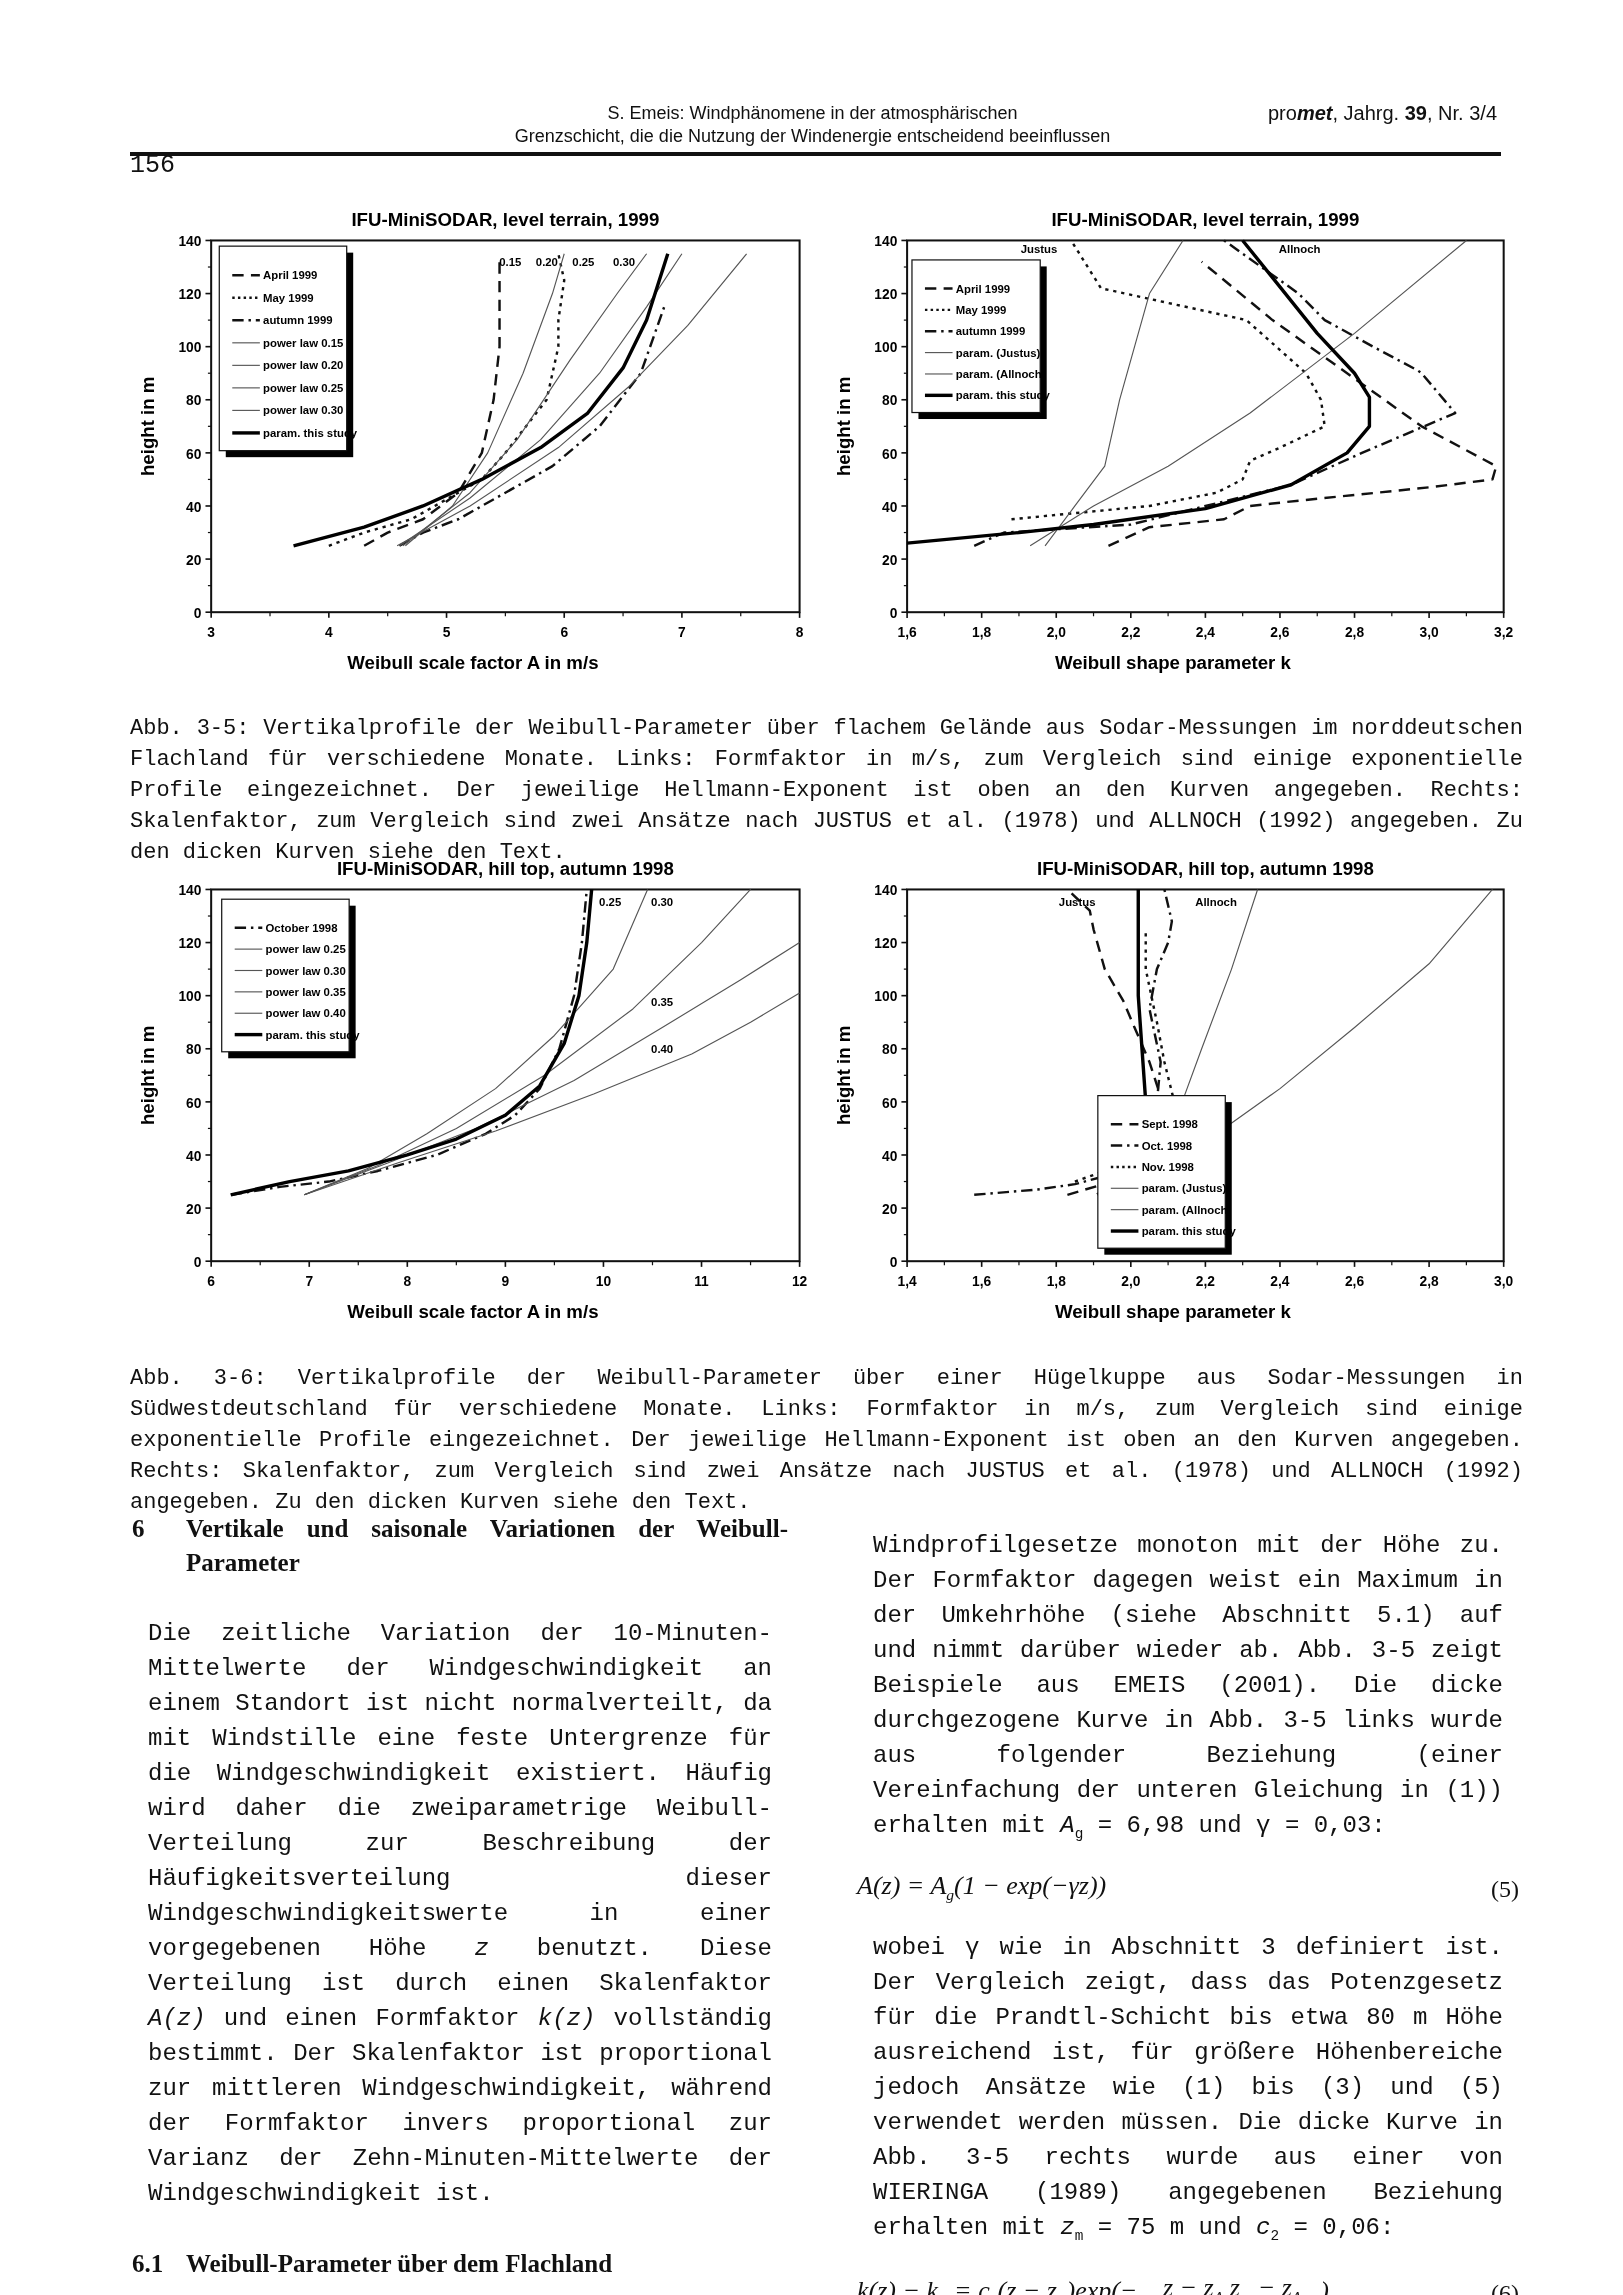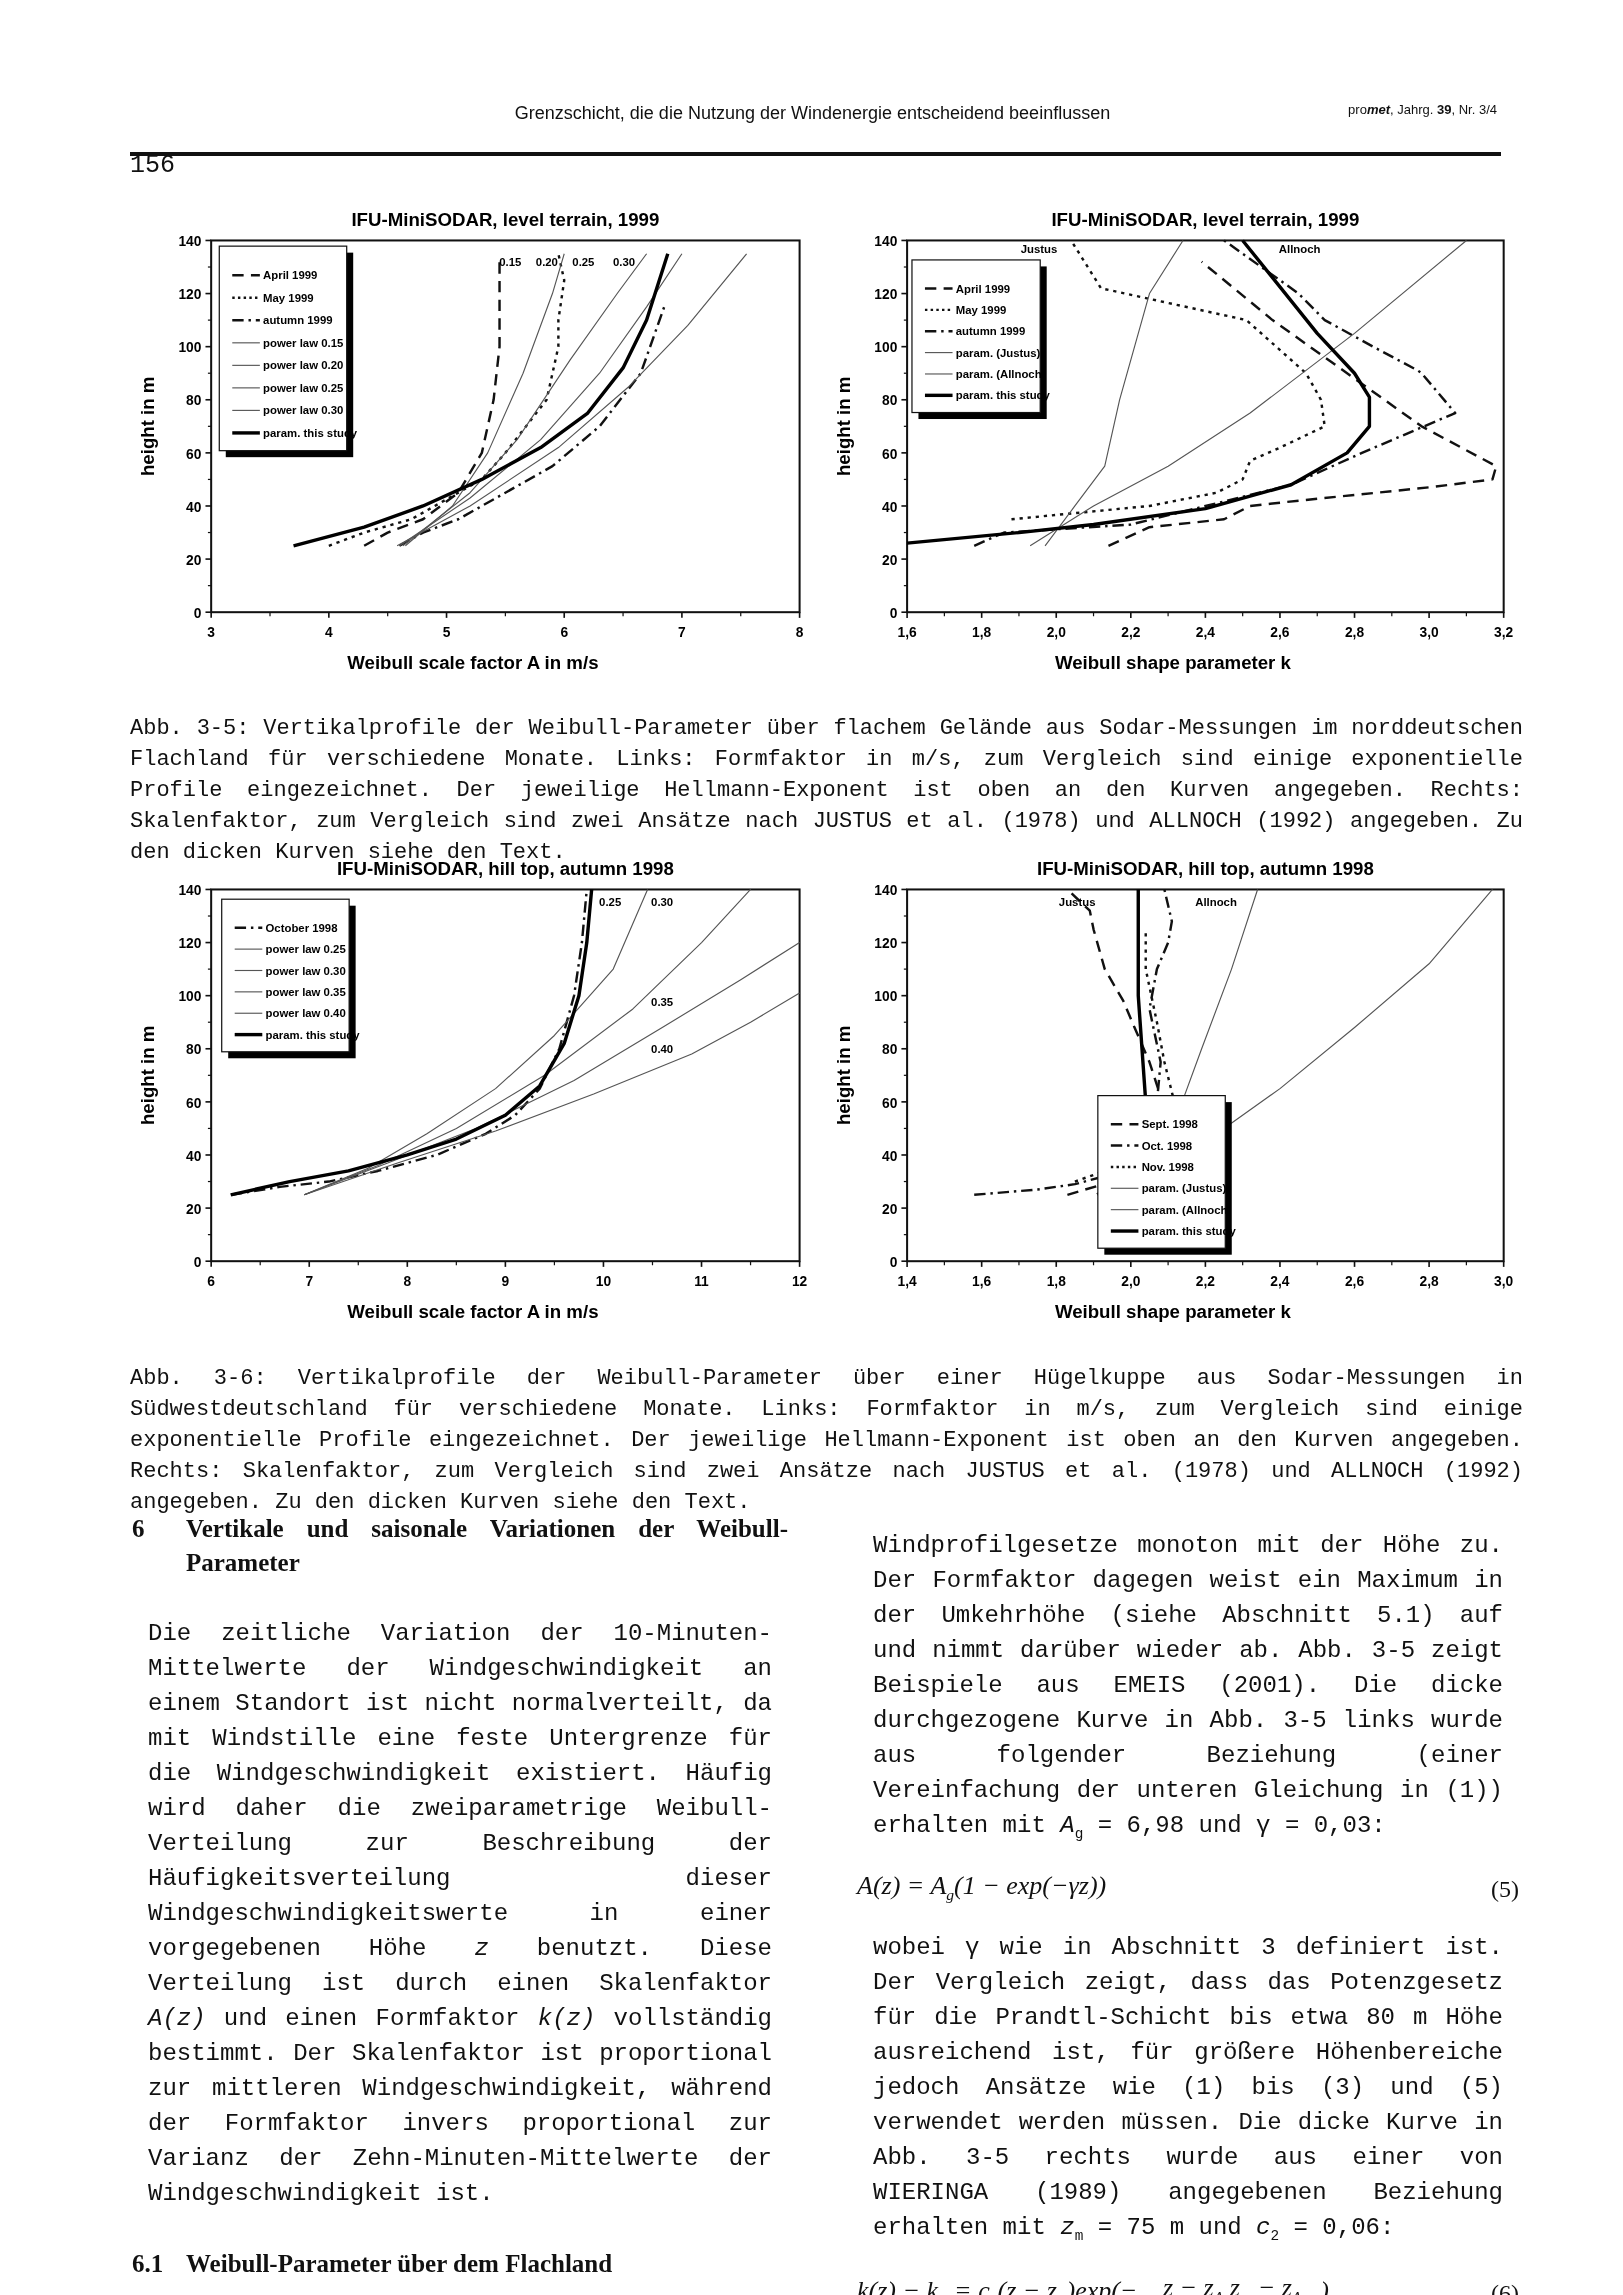--- a/index.html
+++ b/index.html
@@ -1,20 +1,20 @@
 <!DOCTYPE html>
 <html style="font-size:13px"><head>
 <meta charset="utf-8">
 <style>
   html, body { margin:0; padding:0; background:#fff; }
   body { width:1624px; height:2295px; position:relative; overflow:hidden; color:#111; }
   .abs { position:absolute; }
   .hdr-page { left:130px; top:104px; font-family:Liberation Mono, monospace; font-size:25px;margin-top:47px; }
   .hdr-mid { left:455px; top:102px; width:715px; text-align:center; font-family:"Liberation Sans", sans-serif; font-size:18px; line-height:23px; }
-  .hdr-right { right:127px; top:102px; font-family:"Liberation Sans", sans-serif; font-size:13px; }
+  .hdr-right { right:127px; top:102px; font-family:"Liberation Sans", sans-serif; font-size:20px; }
   .hdr-right b i { font-weight:bold; font-style:italic; }
   .hdr-rule { left:130px; top:152px; width:1371px; height:4px; background:#111; }
   svg.chart { position:absolute; }
   svg text { font-family:"Liberation Sans", sans-serif; }
   .caption { left:130px; width:1393px; font-family:Liberation Mono, monospace; font-size:22px; line-height:31px; text-align:justify; }
   .col { font-family:"Liberation Serif", serif; font-size:24px; line-height:35px; text-align:justify; }
   .col p { margin:16px;font-family:Liberation Mono, monospace; }
   .colL { left:132px; top:1512px; width:656px; }
   .colR { left:857px; top:1512px; width:662px; }
   h2.sec { font-family:"Liberation Serif", serif; font-weight:bold; font-size:25px; line-height:34px; margin:0; display:flex; }
@@ -23,20 +23,21 @@
   .eq .eqnum { font-style:normal; font-size:24px; }
   sub { font-size:60%; }
   .frac { display:inline-flex; flex-direction:row; align-items:center; vertical-align:middle; margin:0 19px; }
   .frac .n { border-bottom:1.6px solid #111; padding:0 6.5px; }
 </style>
 </head>
 <body>
 
 <div class="abs hdr-page">156</div>
 <div class="abs hdr-mid">
+  <div>S. Emeis: Windphänomene in der atmosphärischen</div>
   <div>Grenzschicht, die die Nutzung der Windenergie entscheidend beeinflussen</div>
 </div>
 <div class="abs hdr-right"><span>pro</span><b><i>met</i></b><span>, Jahrg. </span><b>39</b><span>, Nr. 3/4</span></div>
 <div class="abs hdr-rule"></div>
 
 <svg class="chart" id="chart0" style="left:130px;top:195px" width="698" height="487" viewBox="0 0 860 600">
     <text x="462.5" y="38" text-anchor="middle" font-size="23" font-weight="bold">IFU-MiniSODAR, level terrain, 1999</text>
     <rect x="100" y="56" width="725" height="458" fill="none" stroke="#111" stroke-width="2.5"></rect>
     <line x1="93" y1="514" x2="100" y2="514" stroke="#111" stroke-width="2"></line>
     <text x="88" y="521" text-anchor="end" font-size="17" font-weight="bold">0</text>

